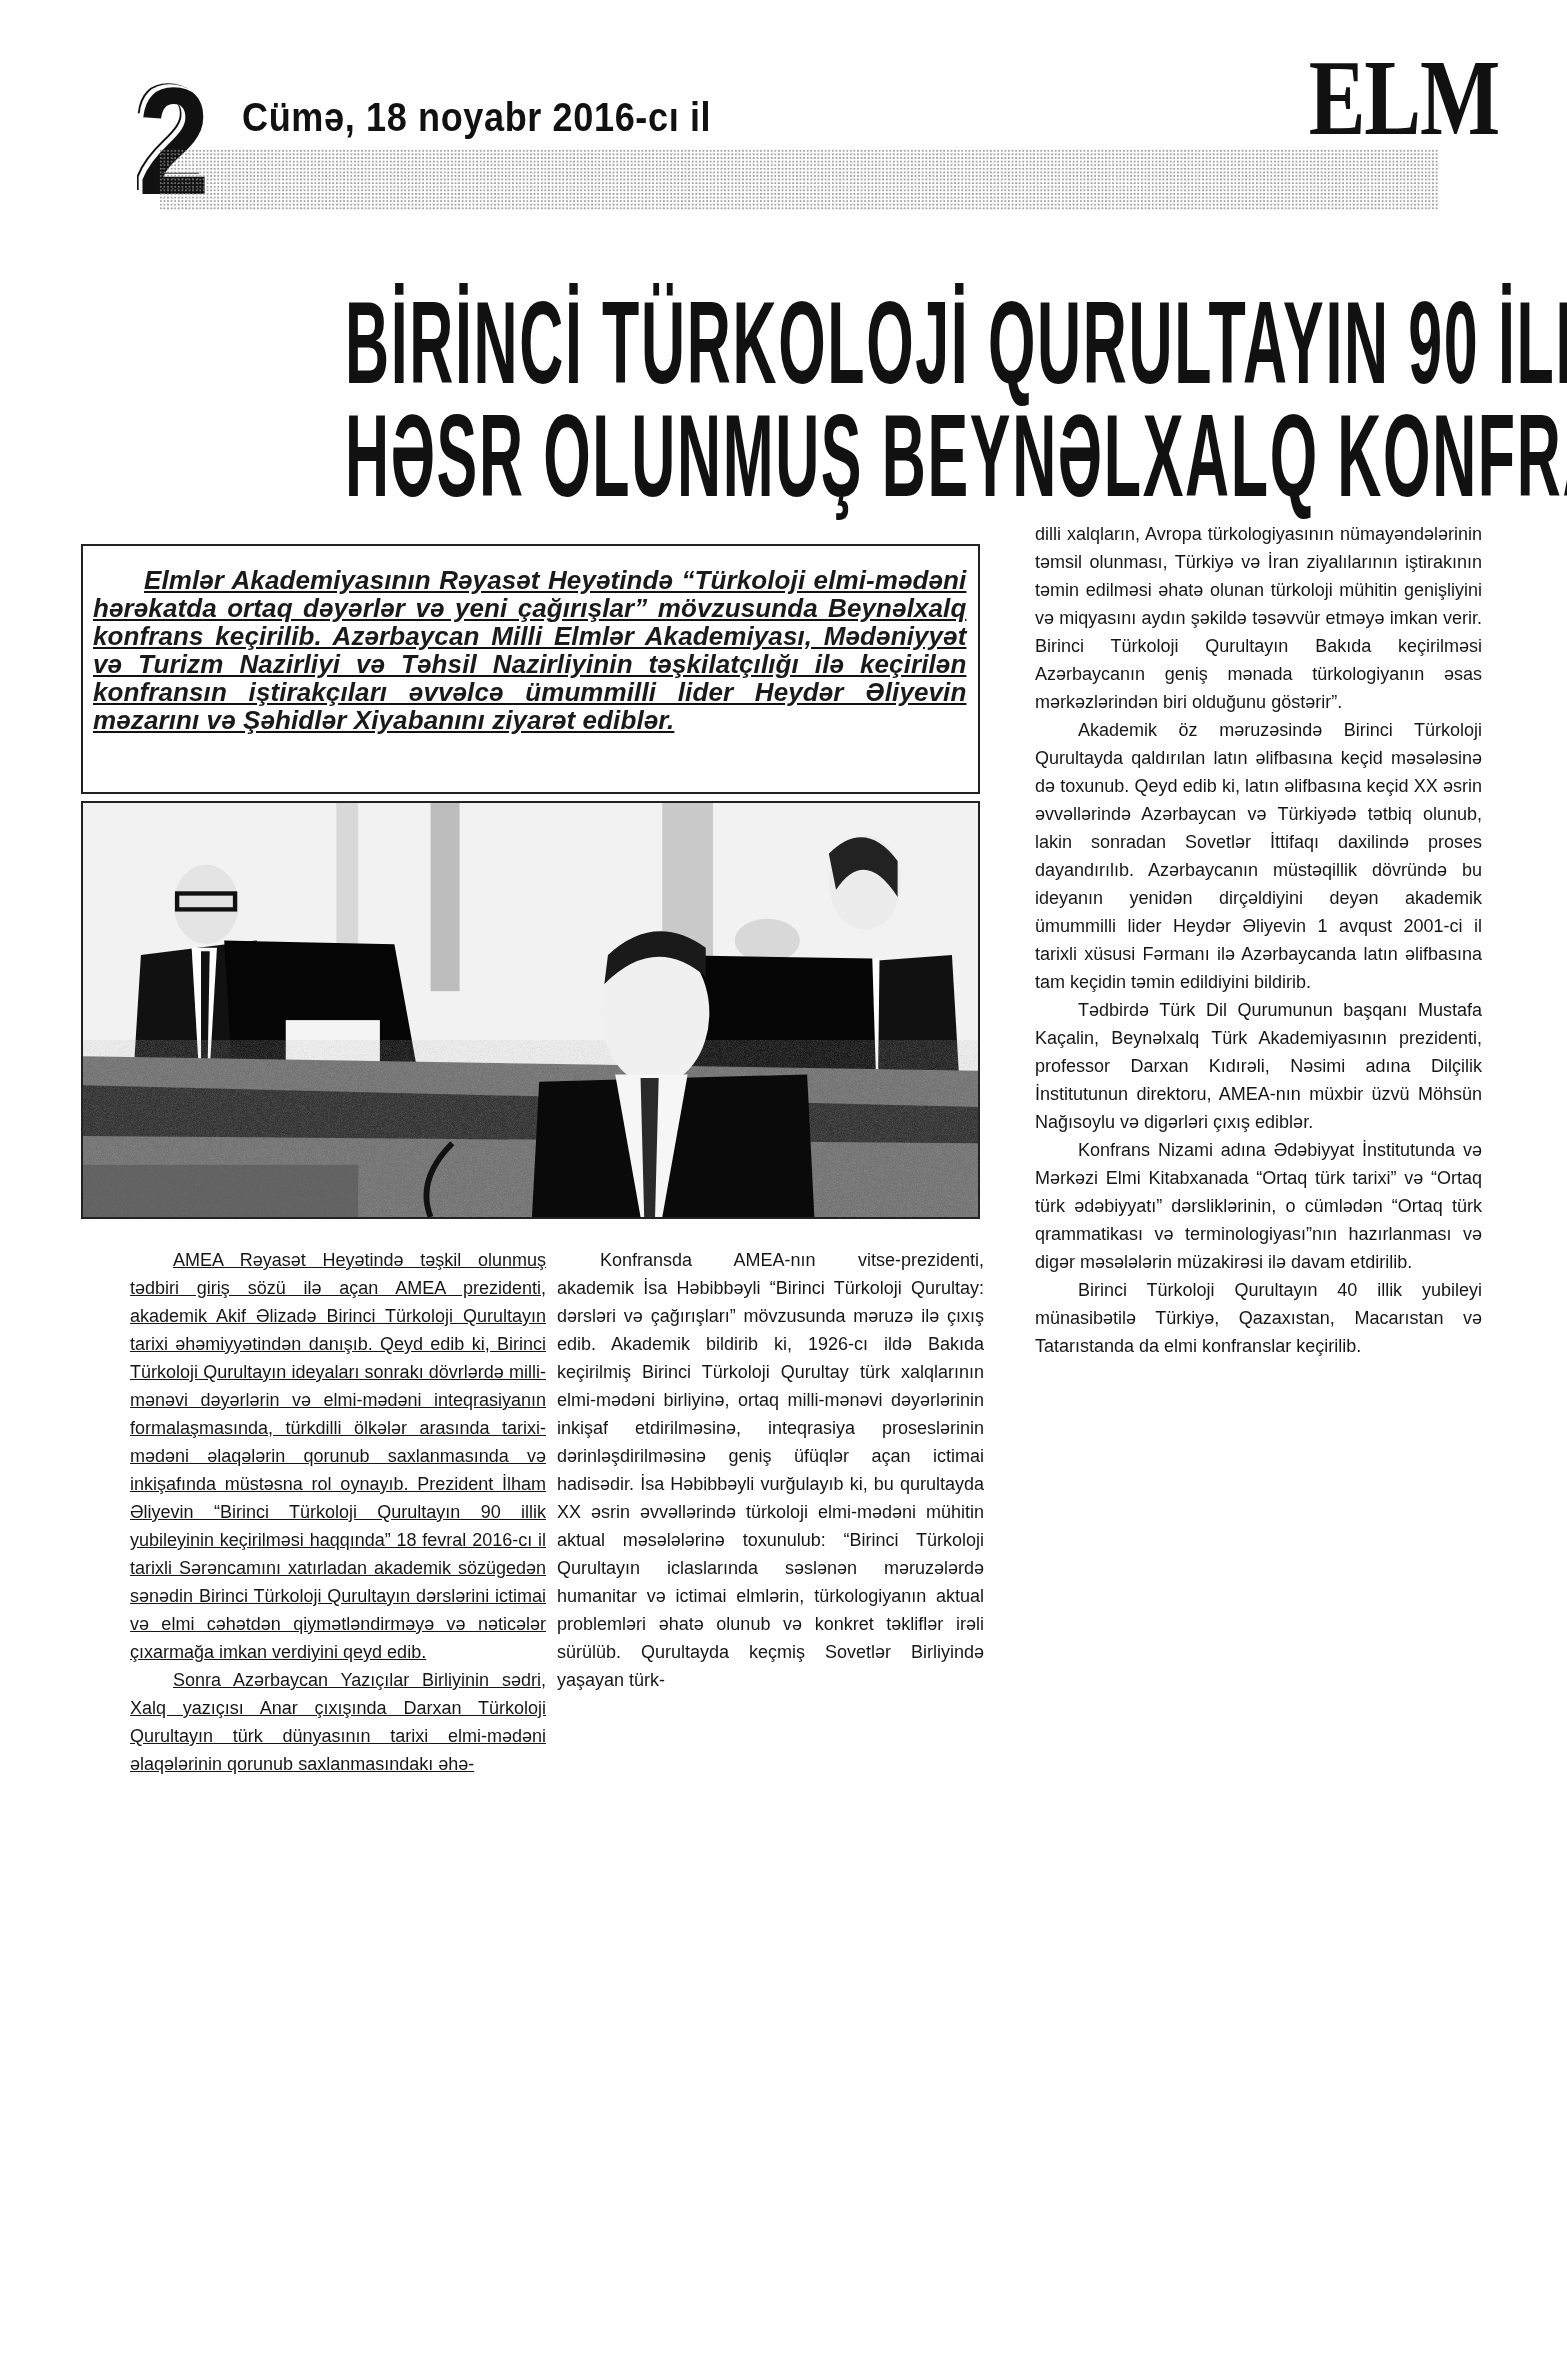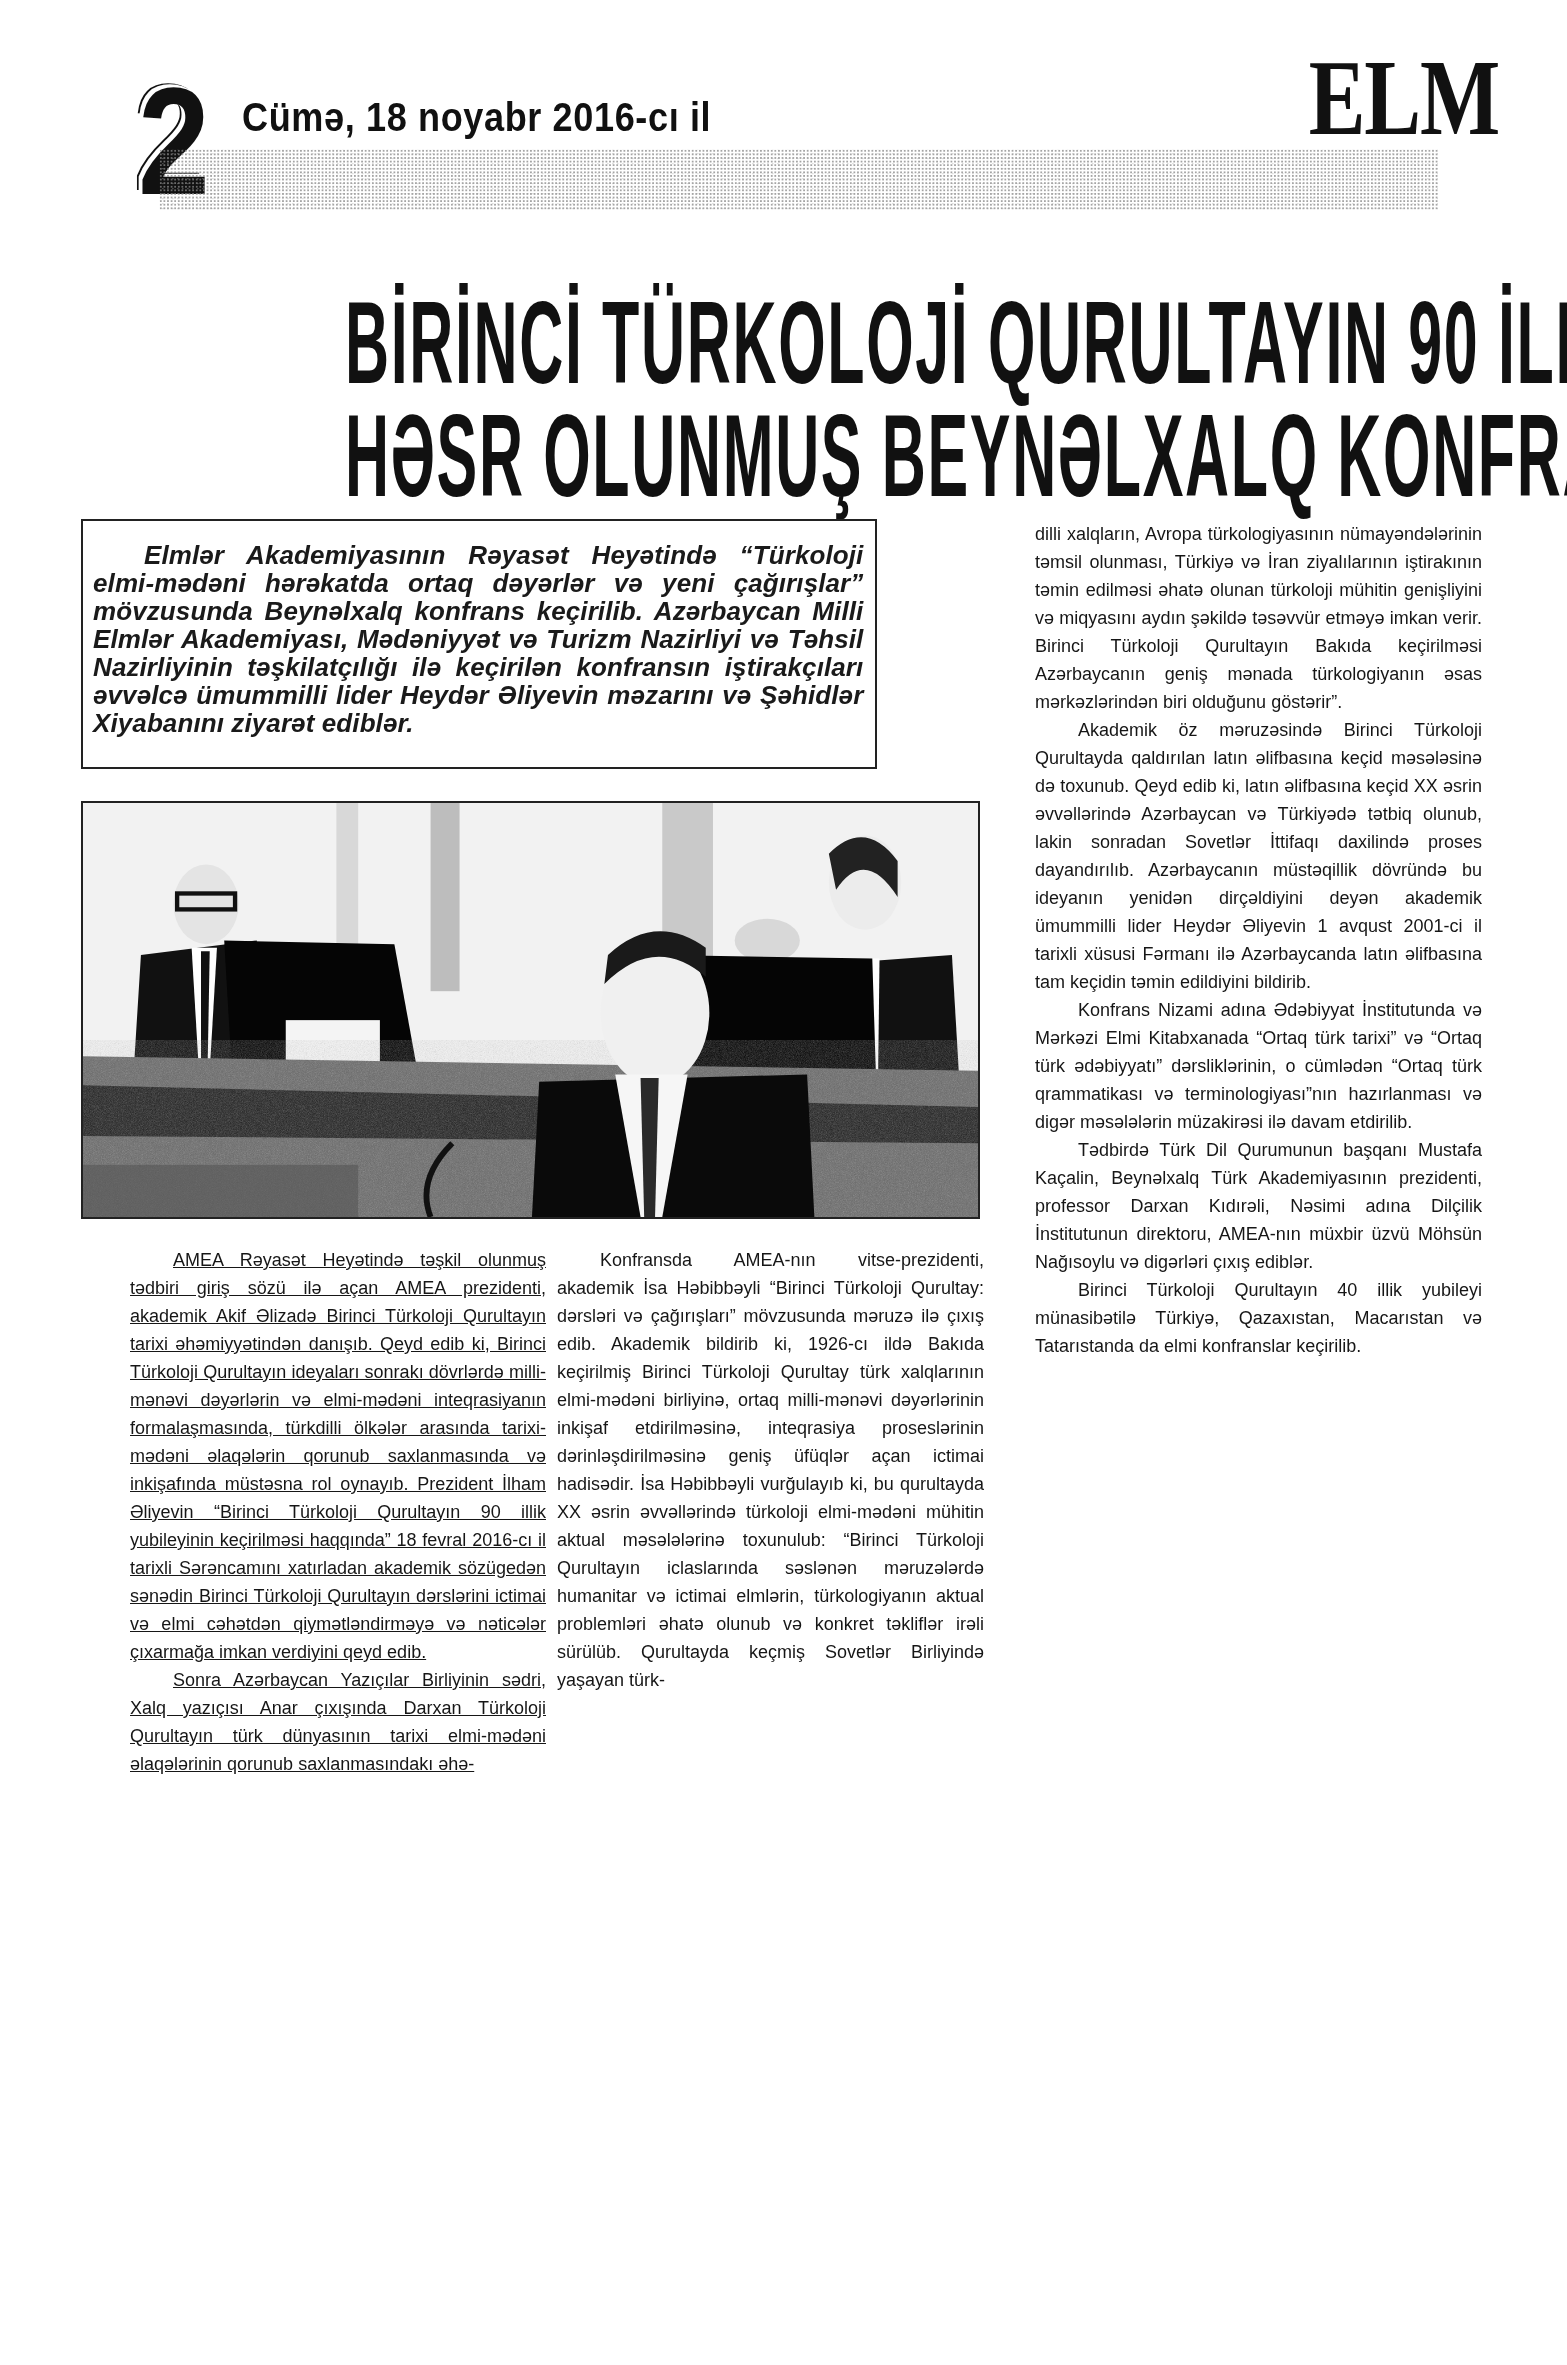--- a/index.html
+++ b/index.html
@@ -6,21 +6,21 @@
   body { width:1568px; height:2366px; position:relative; overflow:hidden; color:#111; font-family:"Liberation Sans", sans-serif; }
   .page-num { position:absolute; left:138px; top:65px; font-family:"Liberation Sans", sans-serif; font-weight:bold; font-size:152px; line-height:1; color:#111; text-shadow:-4.3px -2.9px 0 #fff, -6.5px -4.3px 0 #111; transform:scaleX(0.85); transform-origin:left top; }
   .dateline { position:absolute; left:242px; top:94px; font-family:"Liberation Sans", sans-serif; font-weight:bold; font-size:41px; transform:scaleX(0.88); transform-origin:left top; letter-spacing:0.7px; }
   .masthead { position:absolute; right:69px; top:43px; font-family:"Liberation Serif", serif; font-weight:bold; font-size:109px; line-height:1; transform:scaleX(0.78); transform-origin:right top; letter-spacing:-1.4px; }
   .halftone-band { position:absolute; left:159px; right:130px; top:149px; height:62px;
     background-image: radial-gradient(#888 0.7px, transparent 0.9px), radial-gradient(#aaa 0.6px, transparent 0.8px);
     background-size:3.6px 3.6px, 5px 5px; background-position:0 0, 1.4px 2.2px; opacity:0.75; }
   .headline { position:absolute; left:0; width:1568px; text-align:center; font-family:"Liberation Sans", sans-serif; font-weight:bold; color:#111; font-size:109px; line-height:1; letter-spacing:2.9px; transform:scaleX(0.56) scaleY(1.08); transform-origin:center top; white-space:nowrap; }
   .h1 { top:284px; }
   .h2 { top:397px; }
-  .lead-box { position:absolute; left:81px; top:519px; width:796px; height:250px; border:2.2px solid #222; box-sizing:border-box; padding:20px 11.6px 0 10px; }
+  .lead-box { position:absolute; left:81px; top:544px; width:899px; height:250px; border:2.2px solid #222; box-sizing:border-box; padding:20px 11.6px 0 10px;text-decoration:underline; }
   .lead-text { font-family:"Liberation Sans", sans-serif; font-weight:bold; font-style:italic; font-size:26px; line-height:28px; text-align:justify; text-indent:51px; color:#1a1a1a; letter-spacing:0.1px; }
   .photo { position:absolute; left:81px; top:801px; width:899px; height:418px; border:2.2px solid #222; box-sizing:border-box; overflow:hidden; background:#eee; }
   .col { position:absolute; font-family:"Liberation Sans", sans-serif; font-size:18px; line-height:28px; text-align:justify; color:#161616; hyphens:manual; }
   .col p { margin:0; text-indent:43px; }
   .col p.cont { text-indent:0; }
   .col-right { left:1035px; top:520px; width:447px; }
   .col-a { left:130px; top:1246px; width:416px;text-decoration:underline; }
   .col-b { left:557px; top:1246px; width:427px; }
 </style>
 </head>
@@ -81,22 +81,22 @@
     <path d="M735 375 L835 375 L800 572 L770 572 Z" fill="#f6f6f6"></path>
     <path d="M770 380 L795 380 L790 572 L775 572 Z" fill="#2a2a2a"></path>
     <path d="M480 572 Q460 520 510 470" stroke="#111" stroke-width="8" fill="none"></path>
     <rect x="0" y="500" width="380" height="72" fill="#555" opacity="0.6"></rect>
   </svg>
 </div>
 
 <div class="col col-right">
   <p class="cont">dilli xalqların, Avropa türkologiyasının nümayəndələrinin təmsil olunması, Türkiyə və İran ziyalılarının iştirakının təmin edilməsi əhatə olunan türkoloji mühitin genişliyini və miqyasını aydın şəkildə təsəvvür etməyə imkan verir. Birinci Türkoloji Qurultayın Bakıda keçirilməsi Azərbaycanın geniş mənada türkologiyanın əsas mərkəzlərindən biri olduğunu göstərir”.</p>
   <p>Akademik öz məruzəsində Birinci Türkoloji Qurultayda qaldırılan latın əlifbasına keçid məsələsinə də toxunub. Qeyd edib ki, latın əlifbasına keçid XX əsrin əvvəllərində Azərbaycan və Türkiyədə tətbiq olunub, lakin sonradan Sovetlər İttifaqı daxilində proses dayandırılıb. Azərbaycanın müstəqillik dövründə bu ideyanın yenidən dirçəldiyini deyən akademik ümummilli lider Heydər Əliyevin 1 avqust 2001-ci il tarixli xüsusi Fərmanı ilə Azərbaycanda latın əlifbasına tam keçidin təmin edildiyini bildirib.</p>
+  <p>Tədbirdə Türk Dil Qurumunun başqanı Mustafa Kaçalin, Beynəlxalq Türk Akademiyasının prezidenti, professor Darxan Kıdırəli, Nəsimi adına Dilçilik İnstitutunun direktoru, AMEA-nın müxbir üzvü Möhsün Nağısoylu və digərləri çıxış ediblər.</p>
   <p>Konfrans Nizami adına Ədəbiyyat İnstitutunda və Mərkəzi Elmi Kitabxanada “Ortaq türk tarixi” və “Ortaq türk ədəbiyyatı” dərsliklərinin, o cümlədən “Ortaq türk qrammatikası və terminologiyası”nın hazırlanması və digər məsələlərin müzakirəsi ilə davam etdirilib.</p>
-  <p>Tədbirdə Türk Dil Qurumunun başqanı Mustafa Kaçalin, Beynəlxalq Türk Akademiyasının prezidenti, professor Darxan Kıdırəli, Nəsimi adına Dilçilik İnstitutunun direktoru, AMEA-nın müxbir üzvü Möhsün Nağısoylu və digərləri çıxış ediblər.</p>
   <p>Birinci Türkoloji Qurultayın 40 illik yubileyi münasibətilə Türkiyə, Qazaxıstan, Macarıstan və Tatarıstanda da elmi konfranslar keçirilib.</p>
 </div>
 
 <div class="col col-a">
   <p>AMEA Rəyasət Heyətində təşkil olunmuş tədbiri giriş sözü ilə açan AMEA prezidenti, akademik Akif Əlizadə Birinci Türkoloji Qurultayın tarixi əhəmiyyətindən danışıb. Qeyd edib ki, Birinci Türkoloji Qurultayın ideyaları sonrakı dövrlərdə milli-mənəvi dəyərlərin və elmi-mədəni inteqrasiyanın formalaşmasında, türkdilli ölkələr arasında tarixi-mədəni əlaqələrin qorunub saxlanmasında və inkişafında müstəsna rol oynayıb. Prezident İlham Əliyevin “Birinci Türkoloji Qurultayın 90 illik yubileyinin keçirilməsi haqqında” 18 fevral 2016-cı il tarixli Sərəncamını xatırladan akademik sözügedən sənədin Birinci Türkoloji Qurultayın dərslərini ictimai və elmi cəhətdən qiymətləndirməyə və nəticələr çıxarmağa imkan verdiyini qeyd edib.</p>
   <p>Sonra Azərbaycan Yazıçılar Birliyinin sədri, Xalq yazıçısı Anar çıxışında Darxan Türkoloji Qurultayın türk dünyasının tarixi elmi-mədəni əlaqələrinin qorunub saxlanmasındakı əhə-</p>
 </div>
 
 <div class="col col-b">
   <p>Konfransda AMEA-nın vitse-prezidenti, akademik İsa Həbibbəyli “Birinci Türkoloji Qurultay: dərsləri və çağırışları” mövzusunda məruzə ilə çıxış edib. Akademik bildirib ki, 1926-cı ildə Bakıda keçirilmiş Birinci Türkoloji Qurultay türk xalqlarının elmi-mədəni birliyinə, ortaq milli-mənəvi dəyərlərinin inkişaf etdirilməsinə, inteqrasiya proseslərinin dərinləşdirilməsinə geniş üfüqlər açan ictimai hadisədir. İsa Həbibbəyli vurğulayıb ki, bu qurultayda XX əsrin əvvəllərində türkoloji elmi-mədəni mühitin aktual məsələlərinə toxunulub: “Birinci Türkoloji Qurultayın iclaslarında səslənən məruzələrdə humanitar və ictimai elmlərin, türkologiyanın aktual problemləri əhatə olunub və konkret təkliflər irəli sürülüb. Qurultayda keçmiş Sovetlər Birliyində yaşayan türk-</p>

